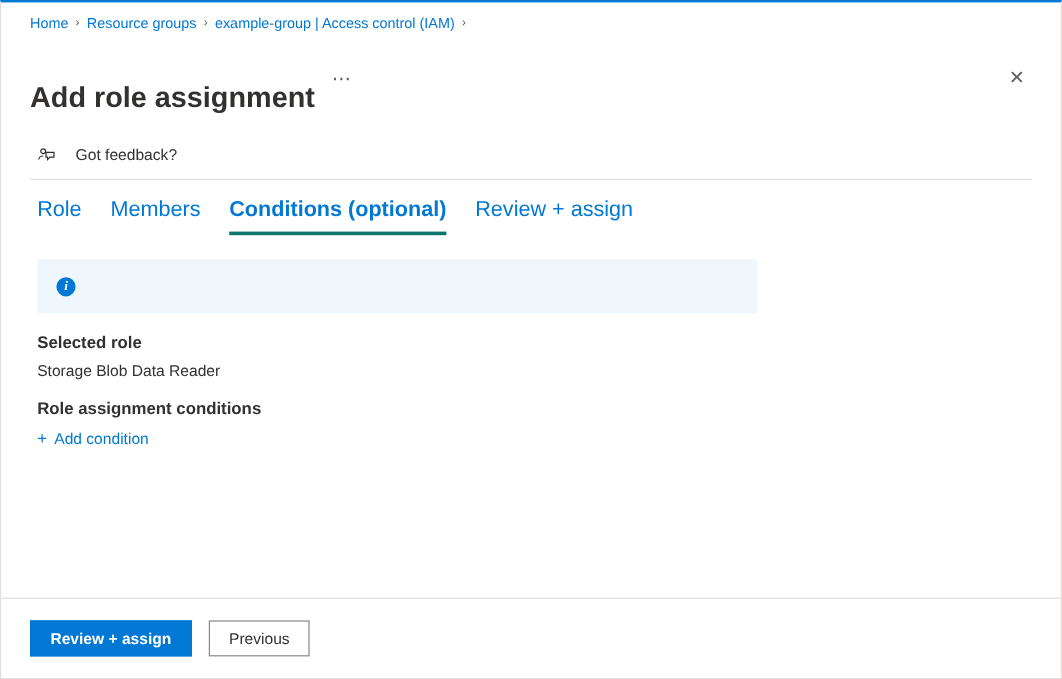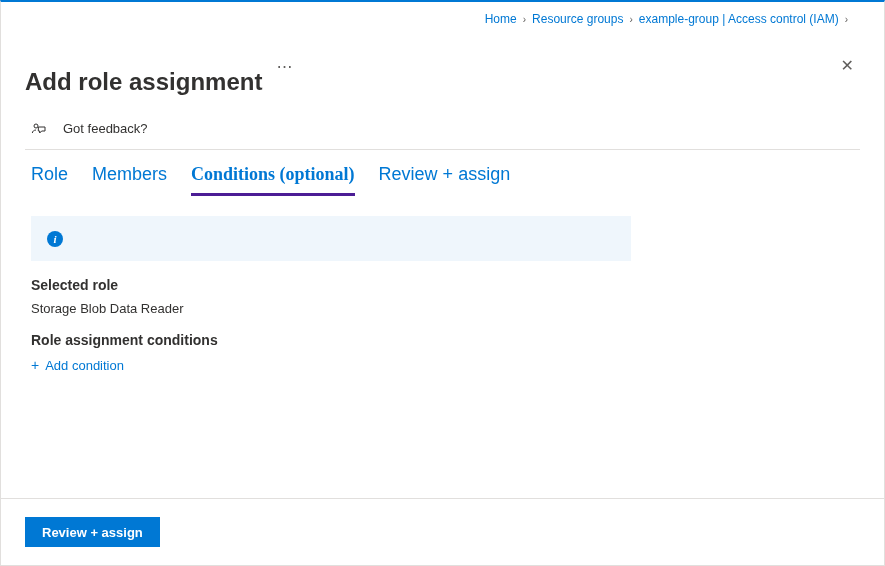--- a/index.html
+++ b/index.html
@@ -12,23 +12,22 @@
       height: 566px;
       border: 1px solid #e1dfdd;
       border-top: 2px solid #0078d4;
       position: relative;
       overflow: hidden;
     }
     .breadcrumb {
       display: flex;
       align-items: center;
       gap: 6px;
-      padding: 10px 36px 4px 24px;
+      padding: 10px 17px 4px 24px;
       font-size: 12px;
-      justify-content: flex-end;
     }
     .breadcrumb a { color: #0078d4; text-decoration: none; cursor: pointer; }
     .chev { color: #605e5c; font-size: 10px; }
     .header-row {
       display: flex;
       align-items: center;
       padding: 6px 24px 12px 24px;
     }
     .page-title {
       font-size: 24px;
@@ -70,22 +69,21 @@
       font-size: 18px;
     }
     .tab {
       color: #0078d4;
       padding-bottom: 8px;
       cursor: pointer;
       text-decoration: none;
     }
     .tab.active {
       font-weight: 600;
-      border-bottom: 3px solid #4c1d95;
-      font-family: Liberation Serif, serif;
+      border-bottom: 3px solid #0f766e;
     }
     .content { padding: 20px 30px; }
     .info-banner {
       background: #eff6fc;
       display: flex;
       align-items: flex-start;
       gap: 10px;
       padding: 14px 16px;
       max-width: 600px;
       font-size: 13px;
@@ -199,13 +197,14 @@
 
   <div class="section-label">Role assignment conditions</div>
   <div class="add-condition">
     <span class="plus">+</span>
     <span>Add condition</span>
   </div>
 </div>
 
 <div class="footer">
   <button class="btn primary">Review + assign</button>
+  <button class="btn secondary">Previous</button>
 </div>
 
 </body></html>

